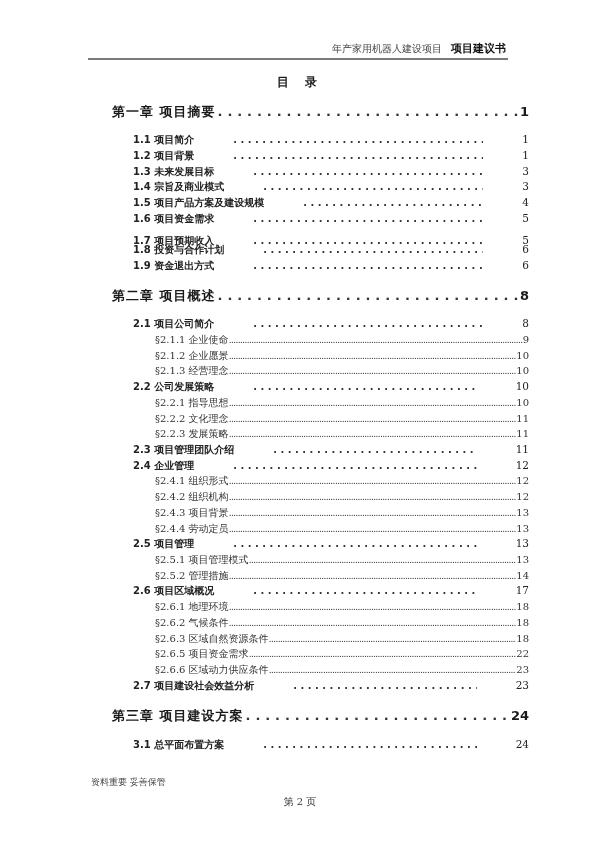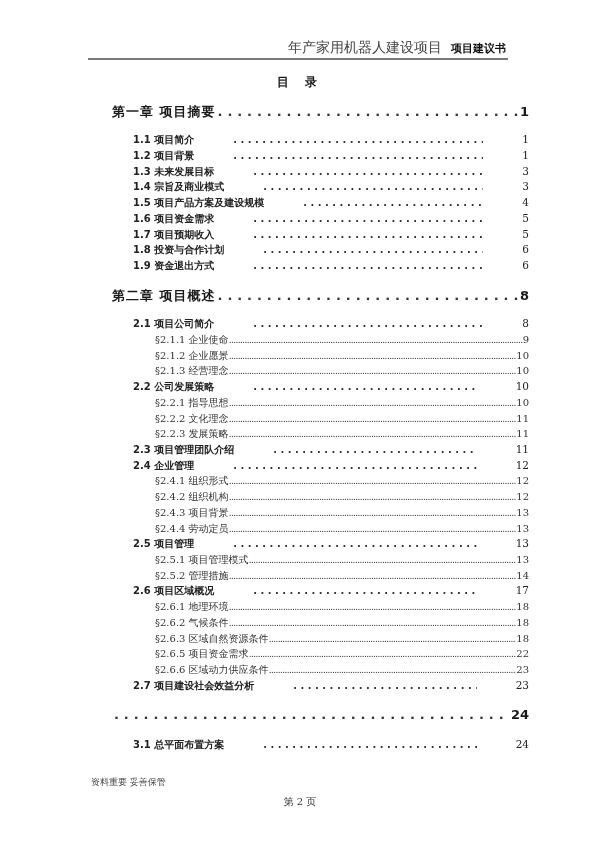--- a/index.html
+++ b/index.html
@@ -1,21 +1,21 @@
 <!DOCTYPE html>
 <html><head>
 <meta charset="utf-8">
 <style>
   html, body { margin: 0; padding: 0; background: #ffffff; }
   body { width: 600px; height: 849px; position: relative; overflow: hidden;
          font-family: "DejaVu Serif", "Liberation Serif", serif; color: #1a1a1a; }
   .header { position: absolute; left: 88px; top: 40px; width: 420px; height: 18px;
             border-bottom: 2px solid #7a7a7a; }
   .header-text { position: absolute; right: 2px; top: 0; white-space: nowrap; line-height: 14px; }
-  .header-sub { font-size: 14px; color: #444; font-family: Liberation Mono, monospace; }
+  .header-sub { font-size: 10px; color: #444; font-family: Liberation Mono, monospace; }
   .header-main { font-size: 11px; font-weight: bold; color: #111; margin-left: 4px;
                  font-family: "DejaVu Sans", sans-serif; }
   .toc-title { position: absolute; left: 0; width: 600px; top: 74px; text-align: center;
                font-size: 12px; font-weight: bold; letter-spacing: 6px;
                font-family: "DejaVu Sans", sans-serif; }
   .toc { position: absolute; left: 0; top: 0; width: 600px; }
   .row { position: absolute; display: flex; align-items: baseline; white-space: nowrap; margin-left: 21px; }
   .row .label { flex: 0 0 auto; }
   .row .leader { flex: 1 1 auto; overflow: hidden; margin: 0 2px; color: #333; }
   .row .leader::before { content: ". . . . . . . . . . . . . . . . . . . . . . . . . . . . . . . . . . . . . . . . . . . . . . . . . . . . . . . . . . . . . . . . . . . . . . . . . . . . . . . . . . . . . . . . . . . . . . . . ."; }
@@ -79,21 +79,21 @@
   <div class="row section" style="top:196px">
     <span class="label">1.5 项目产品方案及建设规模</span>
     <span class="leader"></span>
     <span class="page">4</span>
   </div>
   <div class="row section" style="top:212px">
     <span class="label">1.6 项目资金需求</span>
     <span class="leader"></span>
     <span class="page">5</span>
   </div>
-  <div class="row section" style="top:228px">
+  <div class="row section" style="top:234px">
     <span class="label">1.7 项目预期收入</span>
     <span class="leader"></span>
     <span class="page">5</span>
   </div>
   <div class="row section" style="top:243px">
     <span class="label">1.8 投资与合作计划</span>
     <span class="leader"></span>
     <span class="page">6</span>
   </div>
   <div class="row section" style="top:259px">
@@ -223,20 +223,21 @@
     <span class="leader"></span>
     <span class="page">23</span>
   </div>
   <div class="row section" style="top:679px">
     <span class="label">2.7 项目建设社会效益分析</span>
     <span class="leader"></span>
     <span class="page">23</span>
   </div>
 
   <div class="row chapter" style="top:707px">
+    <span class="label">第三章  项目建设方案</span>
     <span class="leader"></span>
     <span class="page">24</span>
   </div>
 
   <div class="row section" style="top:738px">
     <span class="label">3.1 总平面布置方案</span>
     <span class="leader"></span>
     <span class="page">24</span>
   </div>
 </div>

